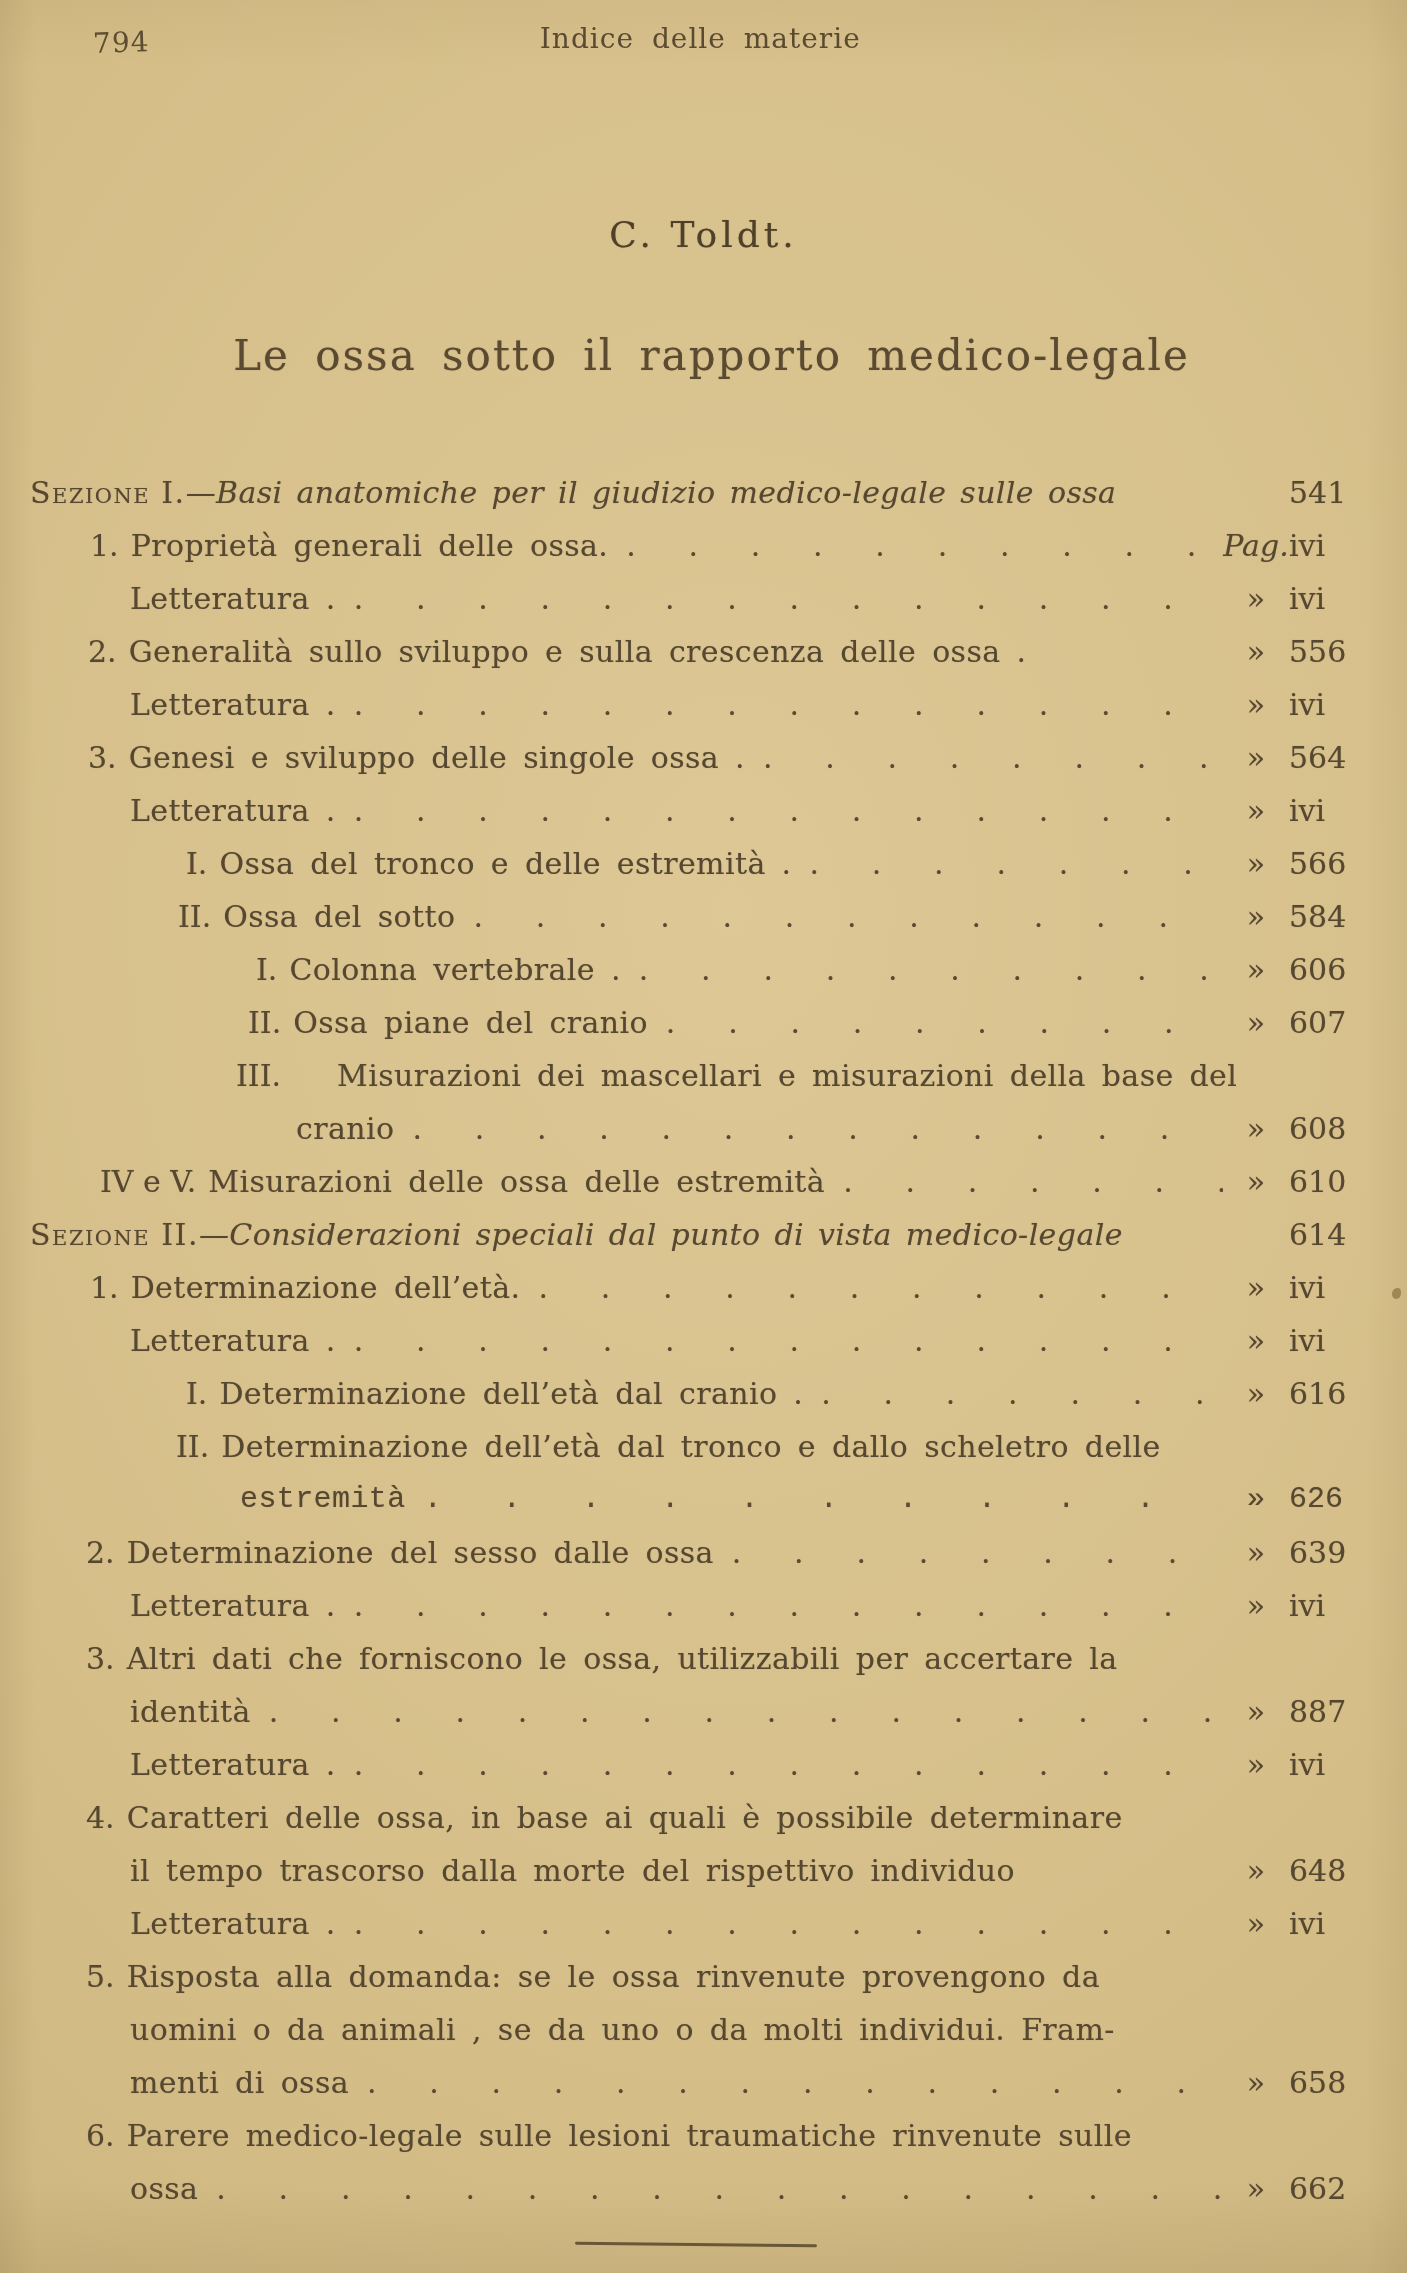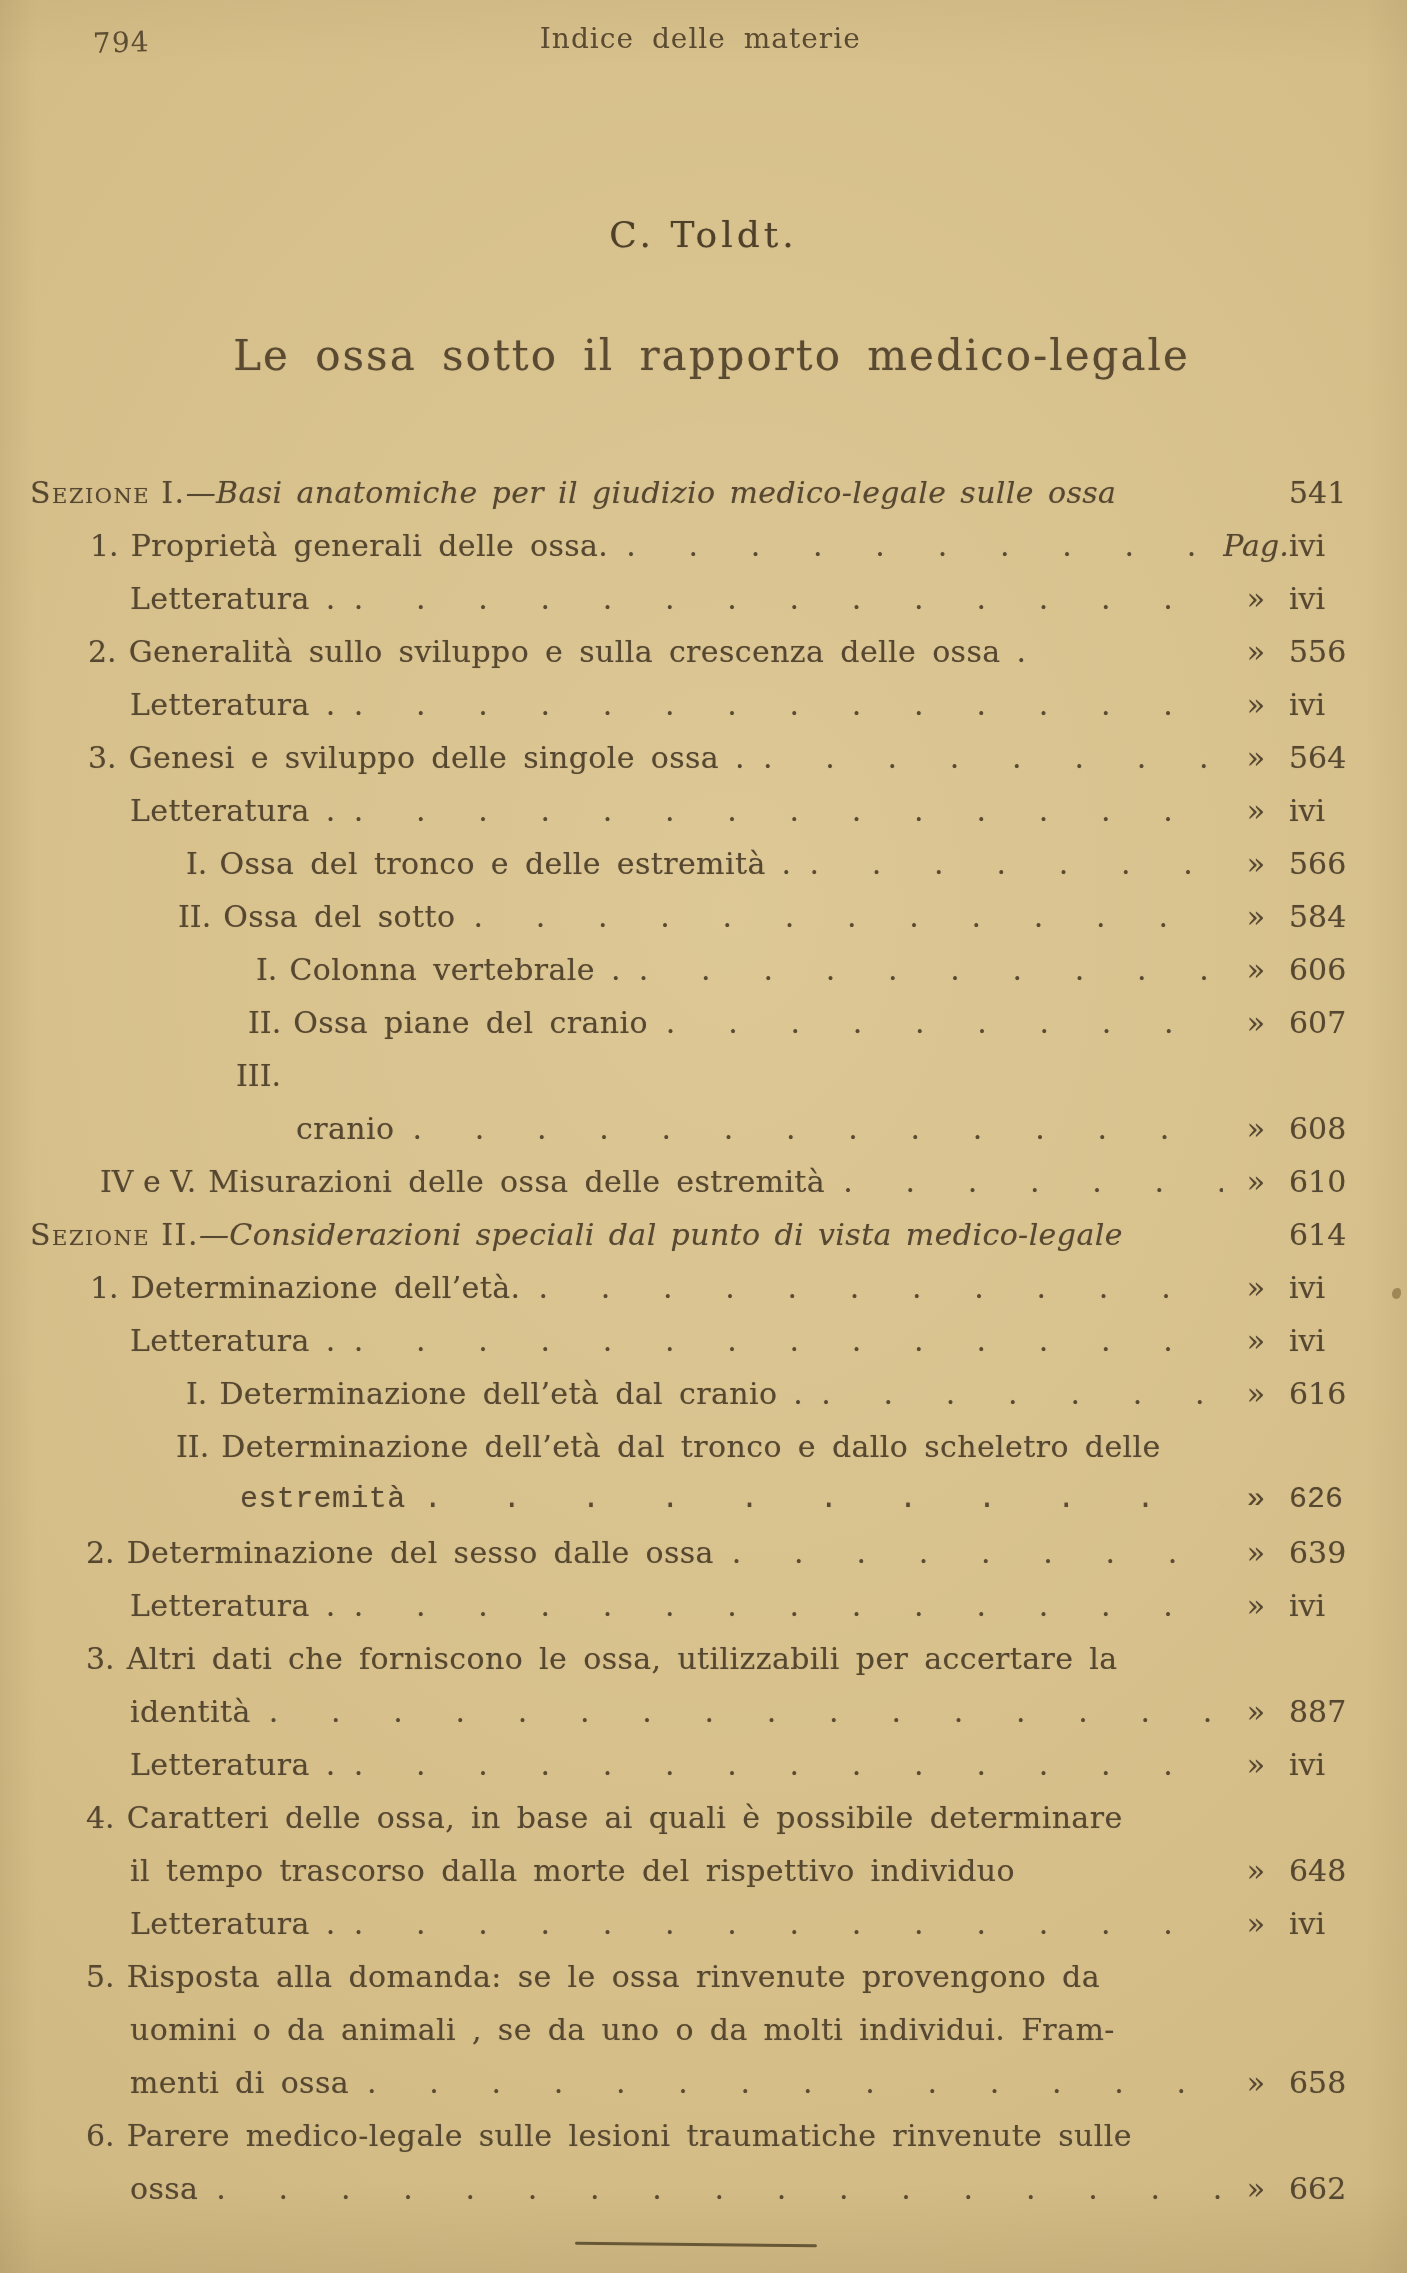--- a/index.html
+++ b/index.html
@@ -225,20 +225,21 @@
       </div>
       <div class="toc-row" style="padding-left: 218px;">
         <span class="num">II.</span>
         <span class="label">Ossa piane del cranio</span>
         <span class="leader">. . . . . . . . . . . . . . . . . . . . . . . .</span>
         <span class="marker">»</span>
         <span class="pagecol">607</span>
       </div>
       <div class="toc-row" style="padding-left: 206px; gap: 44px;">
         <span class="num">III.</span>
+        <span class="label">Misurazioni dei mascellari e misurazioni della base del</span>
         <span class="gap"></span>
         <span class="marker"></span>
         <span class="pagecol"></span>
       </div>
       <div class="toc-row" style="padding-left: 266px;">
         <span class="label">cranio</span>
         <span class="leader">. . . . . . . . . . . . . . . . . . . . . . . .</span>
         <span class="marker">»</span>
         <span class="pagecol">608</span>
       </div>

